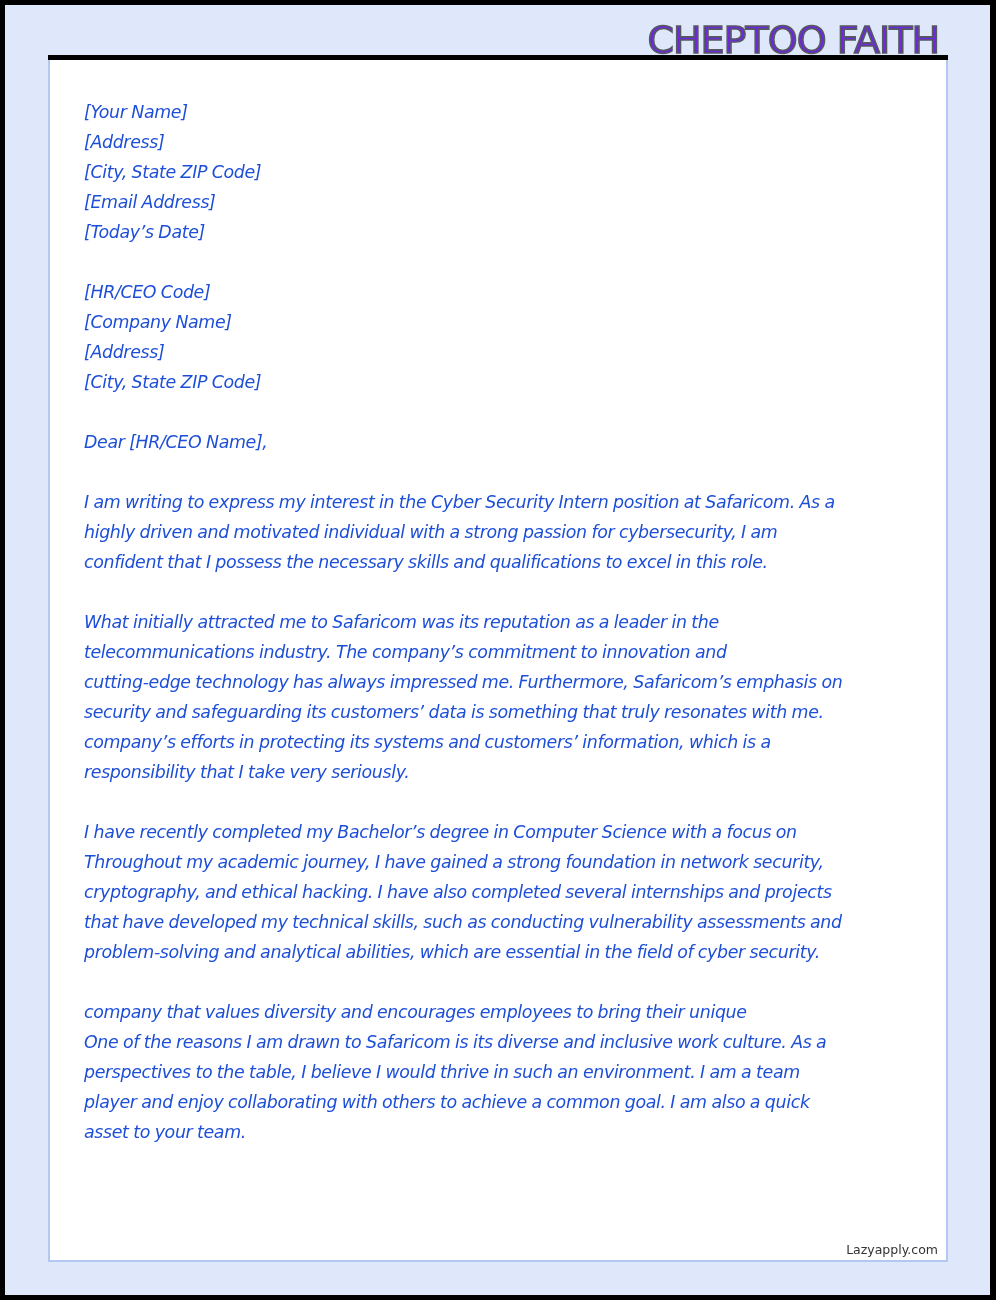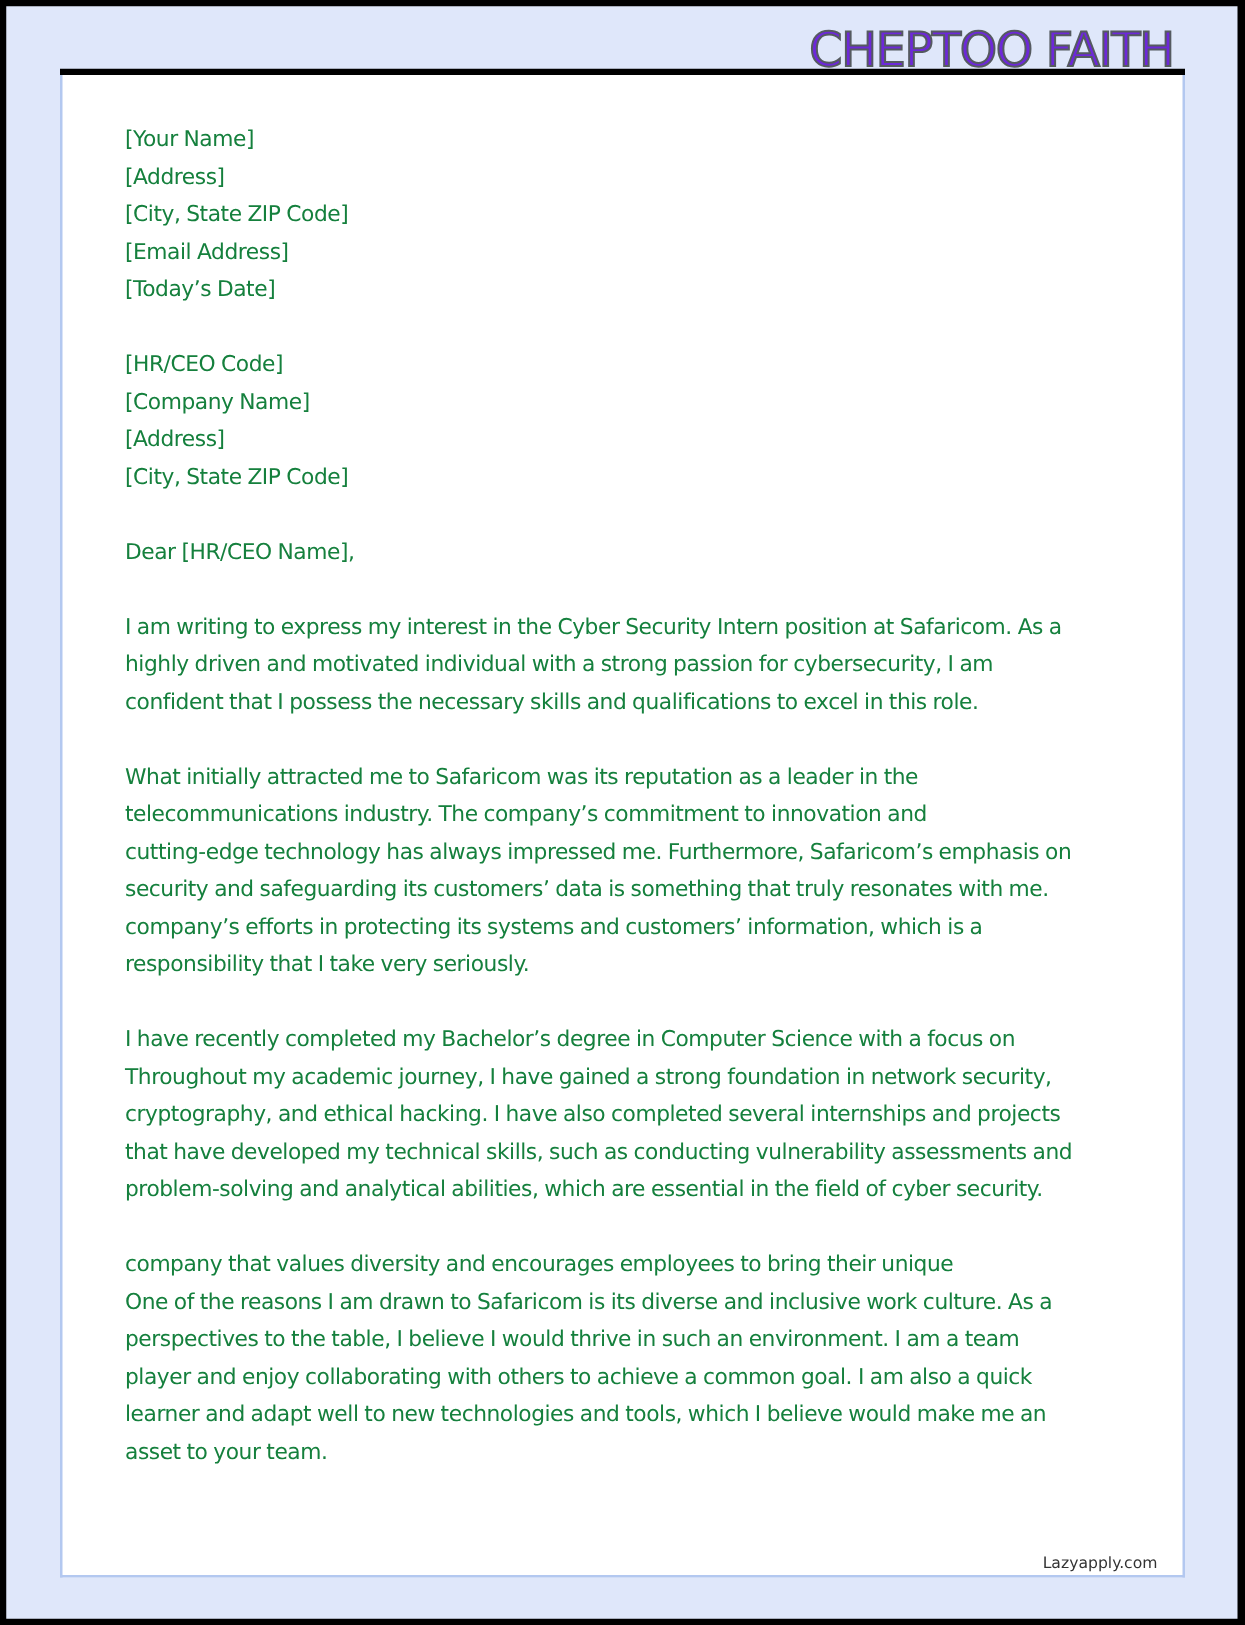--- a/index.html
+++ b/index.html
@@ -50,35 +50,36 @@
       width: 896px;
       height: 1200px;
       background: #ffffff;
       border-left: 2px solid #b3c8f0;
       border-right: 2px solid #b3c8f0;
       border-bottom: 2px solid #b3c8f0;
       overflow: hidden;
     }
     .letter {
       position: absolute;
-      left: 50px;
+      left: 34px;
       top: 37px;
       width: 810px;
       font-family: "DejaVu Sans", sans-serif;
       font-size: 17.4px;
       line-height: 30px;
-      color: #15803d;
+      color: #1d4ed8;
       letter-spacing: -0.35px;
       word-spacing: -0.5px;
+      font-style: italic;
     }
     .letter .line { display: block; white-space: nowrap; }
     .letter .gap { display: block; height: 30px; }
     .watermark {
       position: absolute;
-      right: 20px;
+      right: 8px;
       bottom: 2px;
       font-family: "DejaVu Sans", sans-serif;
       font-size: 12.5px;
       color: #333;
       background: #fff;
       padding-left: 4px;
       line-height: 16px;
     }
   </style>
 </head>
@@ -143,19 +144,18 @@
       <span class="line">problem-solving and analytical abilities, which are essential in the field of cyber security.</span>
     </div>
 
     <span class="gap"></span>
 
     <div>
       <span class="line">company that values diversity and encourages employees to bring their unique</span>
       <span class="line">One of the reasons I am drawn to Safaricom is its diverse and inclusive work culture. As a</span>
       <span class="line">perspectives to the table, I believe I would thrive in such an environment. I am a team</span>
       <span class="line">player and enjoy collaborating with others to achieve a common goal. I am also a quick</span>
-      <span class="line">learner and adapt well to new technologies and tools, which I believe would make me an</span>
       <span class="line">asset to your team.</span>
     </div>
   </div>
 
   <div class="watermark">Lazyapply.com</div>
 </div>
 
 </body></html>

